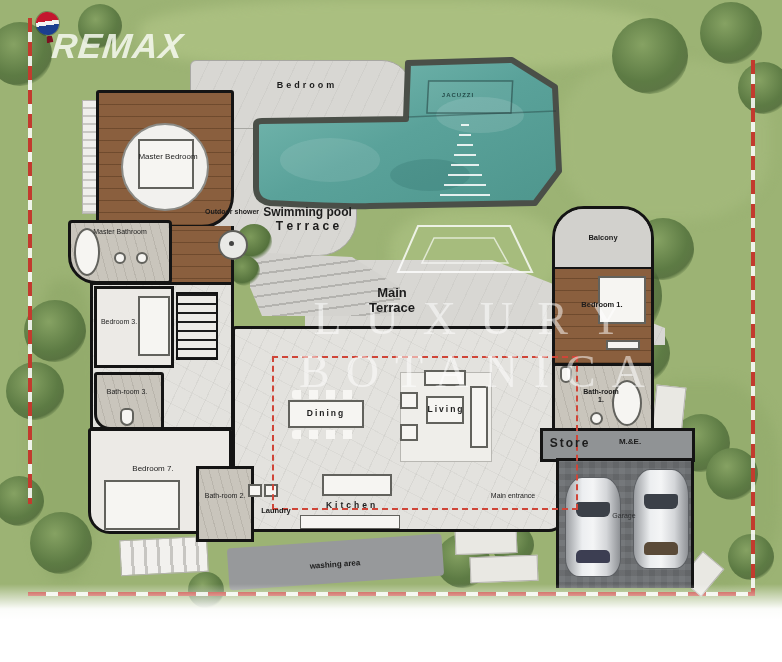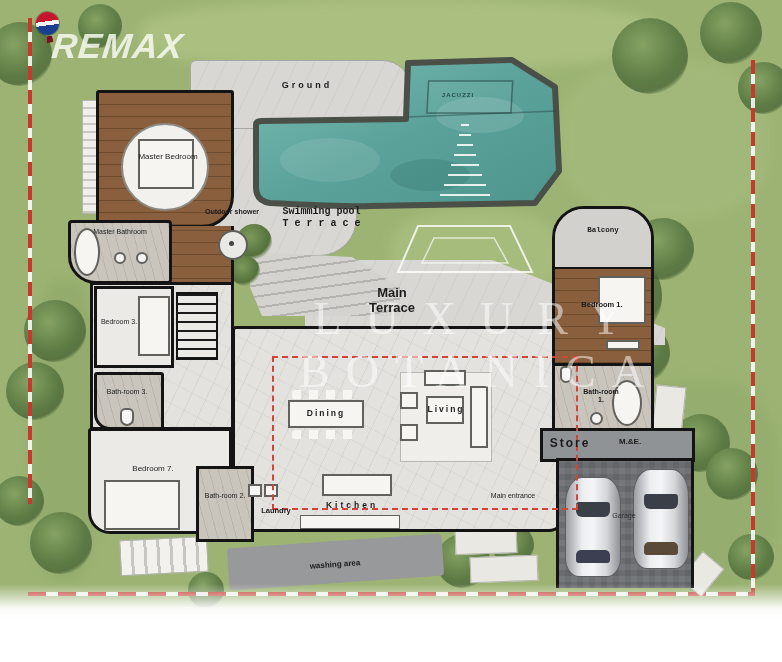--- a/index.html
+++ b/index.html
@@ -183,40 +183,40 @@
     <div class="car-rw" style="top:72px;background:#3c3e52;"></div>
   </div>
   <div class="car" style="left:634px;top:470px;">
     <div class="car-body"></div>
     <div class="car-ws" style="top:24px;"></div>
     <div class="car-rw" style="top:72px;background:#5a4a38;"></div>
   </div>
 
   <div class="reddash" style="left:272px;top:356px;width:302px;height:150px;"></div>
 
-  <div class="lbl ls3" style="left:262px;top:80px;width:90px;font-size:9px;">Ground</div>
+  <div class="lbl ls3" style="left:262px;top:80px;width:90px;font-size:9px;">Bedroom</div>
   <div class="lbl" style="left:428px;top:92px;width:60px;font-size:6px;color:rgba(15,45,45,.8);letter-spacing:1px;">JACUZZI</div>
-  <div class="lbl" style="left:264px;top:206px;width:115px;font-size:10px;font-family:Liberation Mono, monospace;">
+  <div class="lbl" style="left:250px;top:206px;width:115px;font-size:12px;">
     <div>Swimming pool</div>
     <div>T e r r a c e</div>
   </div>
   <div class="lbl" style="left:204px;top:208px;width:56px;font-size:7px;">Outdoor shower</div>
   <div class="lbl" style="left:138px;top:152px;width:60px;font-size:8px;font-weight:normal;">Master Bedroom</div>
   <div class="lbl" style="left:92px;top:228px;width:56px;font-size:7px;font-weight:normal;">Master Bathroom</div>
   <div class="lbl" style="left:96px;top:318px;width:46px;font-size:7px;font-weight:normal;">Bedroom 3.</div>
   <div class="lbl" style="left:104px;top:388px;width:46px;font-size:7px;font-weight:normal;">Bath-room 3.</div>
   <div class="lbl" style="left:118px;top:464px;width:70px;font-size:8px;font-weight:normal;">Bedroom 7.</div>
   <div class="lbl" style="left:200px;top:492px;width:50px;font-size:7px;font-weight:normal;">Bath-room 2.</div>
   <div class="lbl" style="left:250px;top:507px;width:52px;font-size:7.5px;">Laundry</div>
   <div class="lbl ls3" style="left:310px;top:501px;width:84px;font-size:8.5px;">Kitchen</div>
   <div class="lbl" style="left:290px;top:560px;width:90px;font-size:8px;transform:rotate(-4deg);">washing area</div>
   <div class="lbl" style="left:366px;top:286px;width:52px;font-size:13px;">Main Terrace</div>
   <div class="lbl ls2" style="left:294px;top:409px;width:64px;font-size:8.5px;">Dining</div>
   <div class="lbl ls2" style="left:416px;top:405px;width:60px;font-size:8.5px;">Living</div>
-  <div class="lbl" style="left:566px;top:226px;width:74px;font-size:7.5px;font-family:Liberation Mono, monospace;">Balcony</div>
+  <div class="lbl" style="left:566px;top:234px;width:74px;font-size:7.5px;">Balcony</div>
   <div class="lbl" style="left:572px;top:301px;width:60px;font-size:7.5px;">Bedroom 1.</div>
   <div class="lbl" style="left:580px;top:388px;width:42px;font-size:7px;">Bath-room 1.</div>
   <div class="lbl ls2" style="left:546px;top:437px;width:48px;font-size:12px;">Store</div>
   <div class="lbl" style="left:608px;top:437px;width:44px;font-size:8px;">M.&amp;E.</div>
   <div class="lbl" style="left:600px;top:512px;width:48px;font-size:7px;color:#2e2f31;font-weight:normal;">Garage</div>
   <div class="lbl" style="left:488px;top:492px;width:50px;font-size:7px;font-weight:normal;">Main entrance</div>
 
   <div id="wm" style="left:240px;top:284px;width:480px;">
     <div style="font-size:46px;letter-spacing:24px;margin-top:8px;">LUXURY</div>
     <div style="font-size:46px;letter-spacing:16px;">BOTANICA</div>

